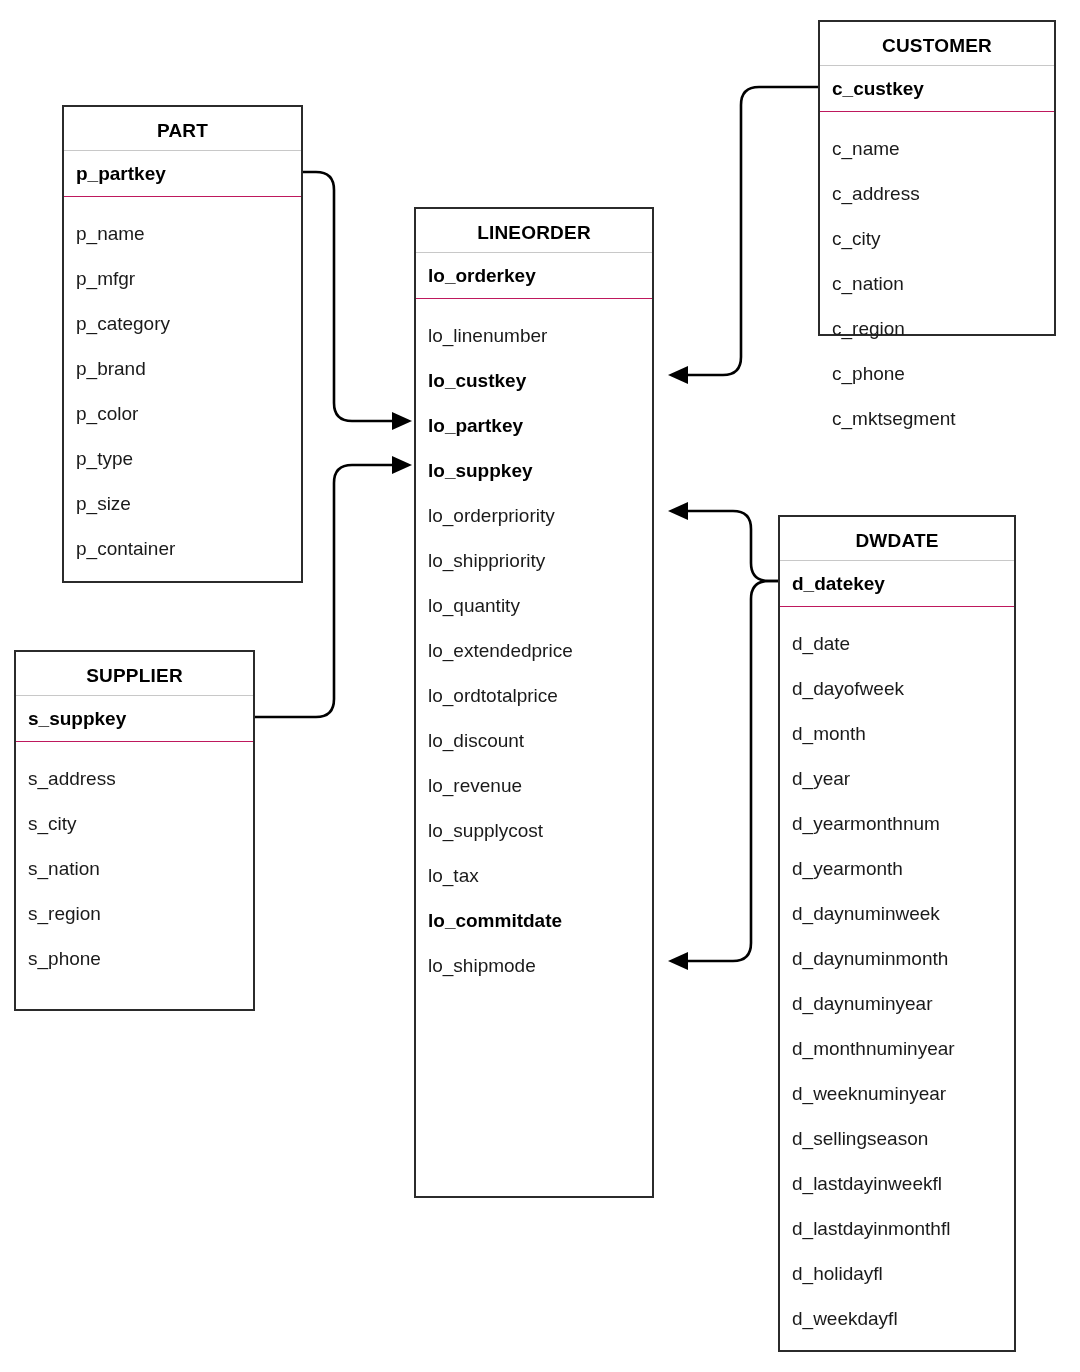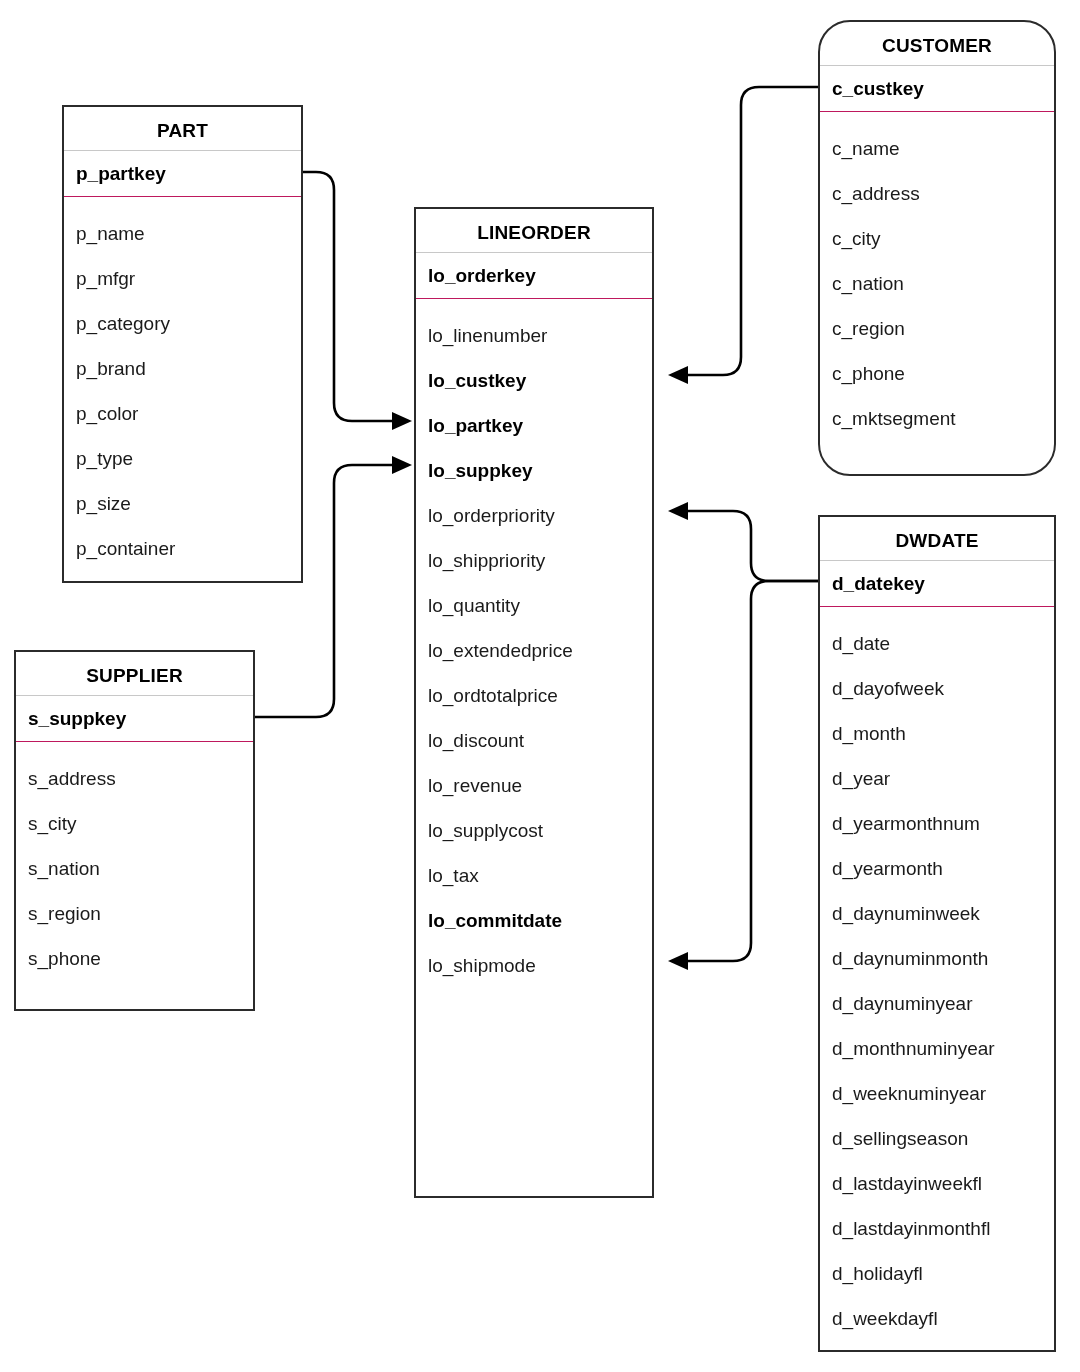--- a/index.html
+++ b/index.html
@@ -159,37 +159,37 @@
       <div class="field">lo_ordtotalprice</div>
       <div class="field">lo_discount</div>
       <div class="field">lo_revenue</div>
       <div class="field">lo_supplycost</div>
       <div class="field">lo_tax</div>
       <div class="field key">lo_commitdate</div>
       <div class="field">lo_shipmode</div>
     </div>
   </div>
 
-  <div class="entity" style="left:818px; top:20px; width:238px; height:456px;border-radius:32px;">
+  <div class="entity" style="left:818px; top:20px; width:238px; height:316px;">
     <div class="entity-title">CUSTOMER</div>
     <div class="entity-keys">
       <div class="field key">c_custkey</div>
     </div>
     <div class="entity-fields">
       <div class="field">c_name</div>
       <div class="field">c_address</div>
       <div class="field">c_city</div>
       <div class="field">c_nation</div>
       <div class="field">c_region</div>
       <div class="field">c_phone</div>
       <div class="field">c_mktsegment</div>
     </div>
   </div>
 
-  <div class="entity" style="left:818px; top:515px; width:238px; height:837px;">
+  <div class="entity" style="left:778px; top:515px; width:238px; height:837px;">
     <div class="entity-title">DWDATE</div>
     <div class="entity-keys">
       <div class="field key">d_datekey</div>
     </div>
     <div class="entity-fields">
       <div class="field">d_date</div>
       <div class="field">d_dayofweek</div>
       <div class="field">d_month</div>
       <div class="field">d_year</div>
       <div class="field">d_yearmonthnum</div>

